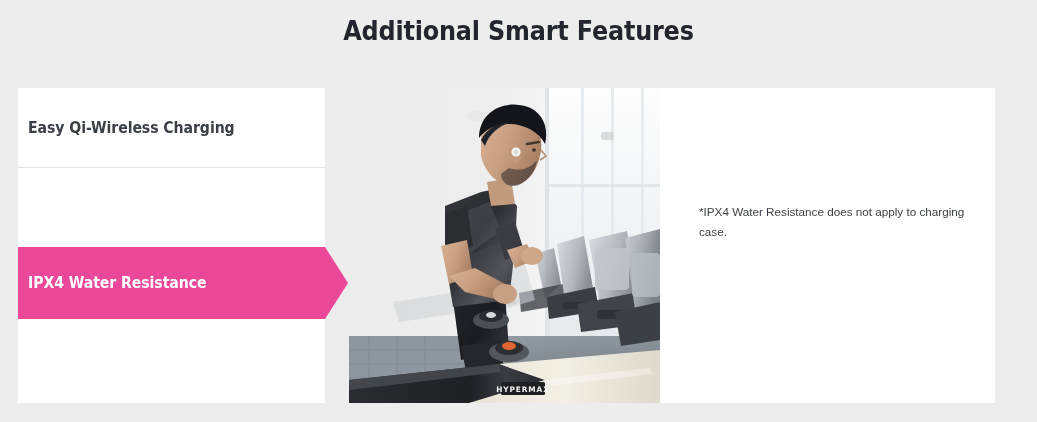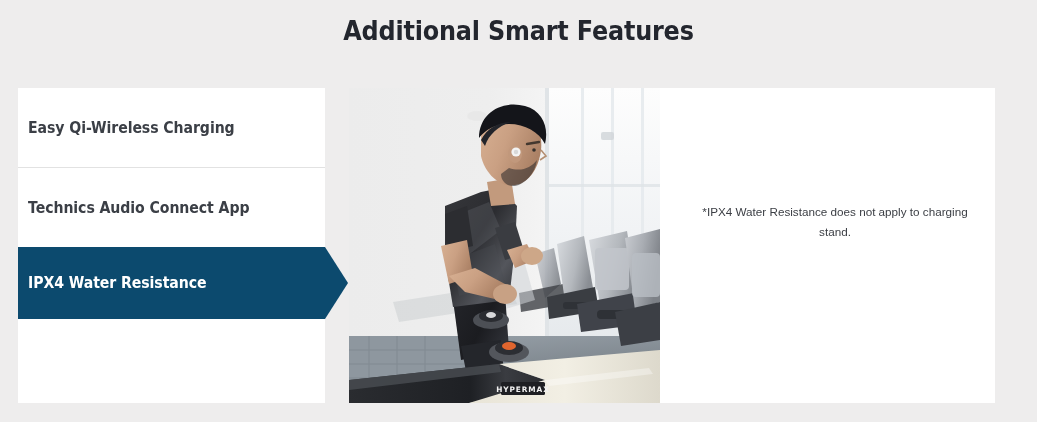--- a/index.html
+++ b/index.html
@@ -31,21 +31,20 @@
     transform: scaleX(0.92);
   }
 
   
   .feature-block {
     position: absolute;
     left: 18px;
     top: 88px;
     width: 977px;
     height: 315px;
-    text-align: center;
   }
 
   
   .tab-list {
     position: absolute;
     left: 0;
     top: 0;
     width: 307px;
     height: 315px;
     background: #ffffff;
@@ -83,21 +82,21 @@
   }
   .tab-divider-0 { top: 79px; }
 
   
   .tab-active {
     position: absolute;
     left: 0;
     top: 159px;
     width: 330px;
     height: 72px;
-    background: #0c4a6e;
+    background: #ec4899;
     -webkit-clip-path: polygon(0 0, 307px 0, 330px 36px, 307px 72px, 0 72px);
     clip-path: polygon(0 0, 307px 0, 330px 36px, 307px 72px, 0 72px);
     display: flex;
     align-items: center;
     box-sizing: border-box;
     padding-left: 10px;
     cursor: pointer;
   }
   .tab-active .tab-label-active {
     font-family: "DejaVu Sans", sans-serif;
@@ -157,23 +156,20 @@
 <div class="feature-block">
 
   <div class="tab-list">
 
     <div class="tab-item tab-item-0">
       <span class="tab-label">Easy Qi-Wireless Charging</span>
     </div>
 
     <div class="tab-divider tab-divider-0"></div>
 
-    <div class="tab-item tab-item-1">
-      <span class="tab-label">Technics Audio Connect App</span>
-    </div>
 
     <div class="tab-active">
       <span class="tab-label-active">IPX4 Water Resistance</span>
     </div>
 
   </div>
 
   <div class="photo-panel">
     <svg class="photo-svg" width="311" height="315" viewBox="0 0 311 315">
       <defs>
@@ -345,16 +341,16 @@
           <rect x="152" y="294" width="44" height="13" rx="1.5" fill="#1e1f23"></rect>
           <text x="174" y="304" font-family="DejaVu Sans, sans-serif" font-size="7.4" font-weight="bold" letter-spacing="0.9" fill="#f2f2f2" text-anchor="middle">HYPERMAX</text>
         </g>
 
         <path d="M196 292 L300 280 L304 286 L200 298 Z" fill="#ffffff" opacity="0.35"></path>
       </g>
     </svg>
   </div>
 
   <div class="text-panel">
-    <p class="feature-note">*IPX4 Water Resistance does not apply to charging stand.</p>
+    <p class="feature-note">*IPX4 Water Resistance does not apply to charging case.</p>
   </div>
 
 </div>
 
 </body></html>

